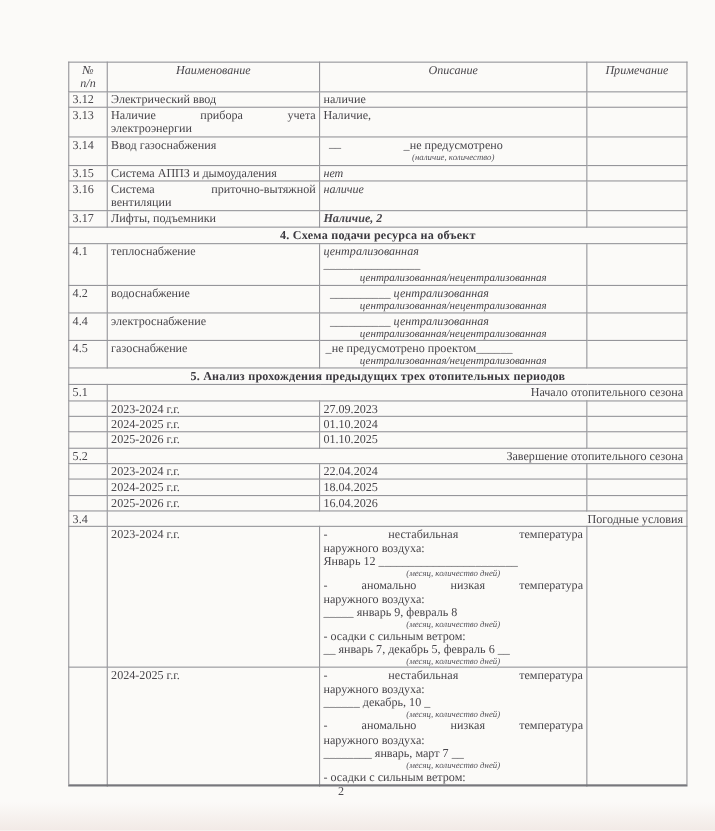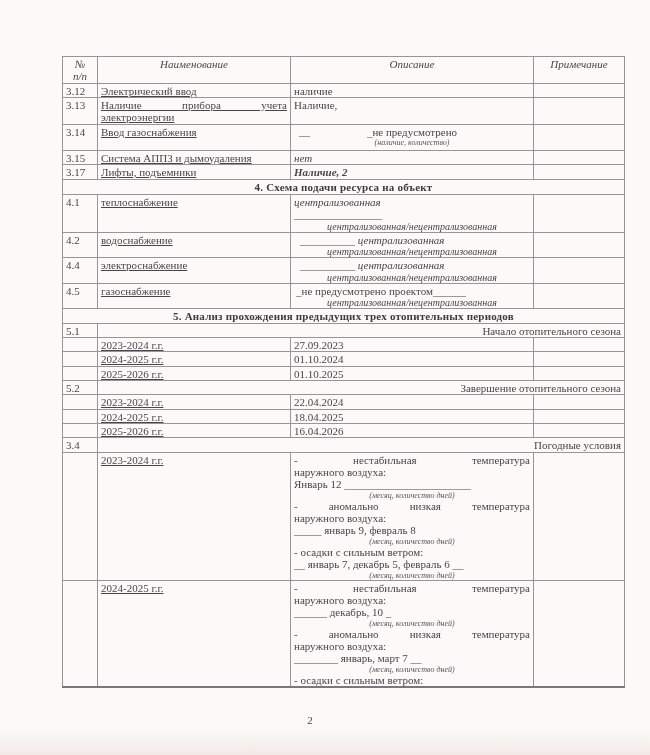--- a/index.html
+++ b/index.html
@@ -24,21 +24,21 @@
   }
   table.doc td{
     border:1px solid #95959a;
     vertical-align:top;
     padding:1px 3px 0 3px;
     overflow:hidden;
   }
   table.doc{border:1.5px solid #808085;border-bottom:2px solid #77777c;}
   
   .c-num{padding-left:4px;}
-  .c-name{padding-left:5px;text-decoration:underline;}
+  .c-name{padding-left:5px;}
   .ctr{text-align:left;}
   .ital{font-style:italic;}
   .b600{font-weight:600;}
   .jl{text-align:justify;text-align-last:justify;}
   .sm{font-size:8px;font-style:italic;text-align:center;line-height:1.15;color:#55535a;}
   .line3{font-size:10px;font-style:italic;text-align:center;line-height:1.1;}
   .hdr td{font-style:italic;text-align:center;vertical-align:middle;padding:1px 2px;}
   .sec-title{font-weight:bold;text-align:center;color:#3c3a40;letter-spacing:0.2px;margin-top:12px;}
   .sub-title{text-align:right;}
   .rel{position:relative;text-align:center;}
@@ -117,20 +117,29 @@
       <td></td>
     </tr>
 
     <tr class="rh-s">
       <td class="c-num">3.15</td>
       <td class="c-name">Система АППЗ и дымоудаления</td>
       <td class="ctr ital">нет</td>
       <td></td>
     </tr>
 
+    <tr class="rh-m">
+      <td class="c-num">3.16</td>
+      <td class="c-name">
+        <div class="jl">Система приточно-вытяжной</div>
+        <div>вентиляции</div>
+      </td>
+      <td class="ctr ital">наличие</td>
+      <td></td>
+    </tr>
 
     <tr class="rh-317">
       <td class="c-num">3.17</td>
       <td class="c-name">Лифты, подъемники</td>
       <td class="ctr ital b600">Наличие, 2</td>
       <td></td>
     </tr>
 
     <tr class="rh-sec">
       <td colspan="4" class="sec-title">4. Схема подачи ресурса на объект</td>

